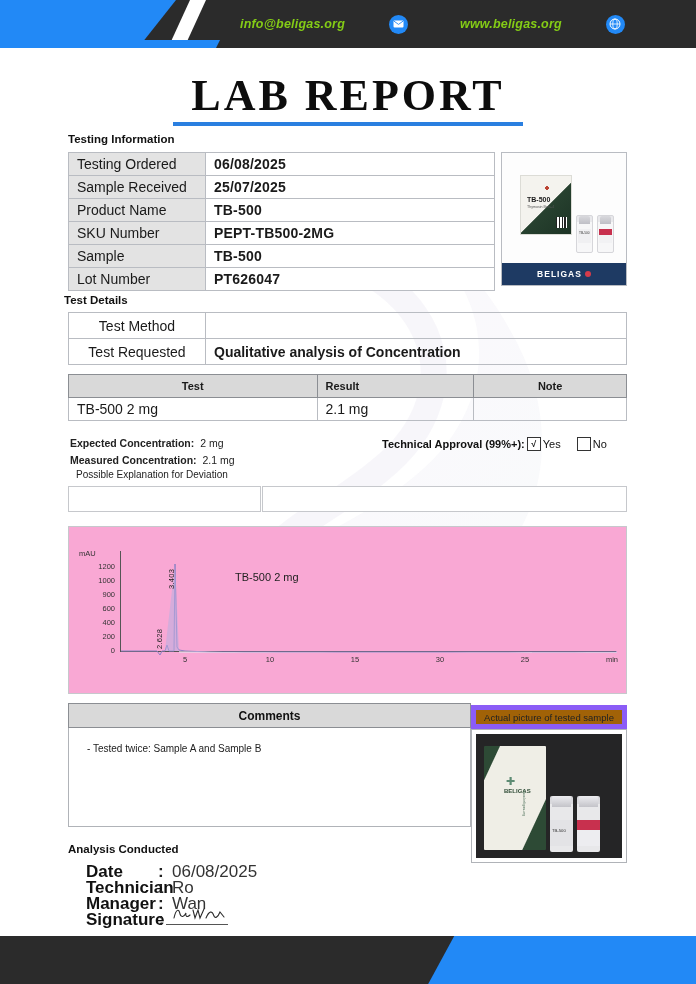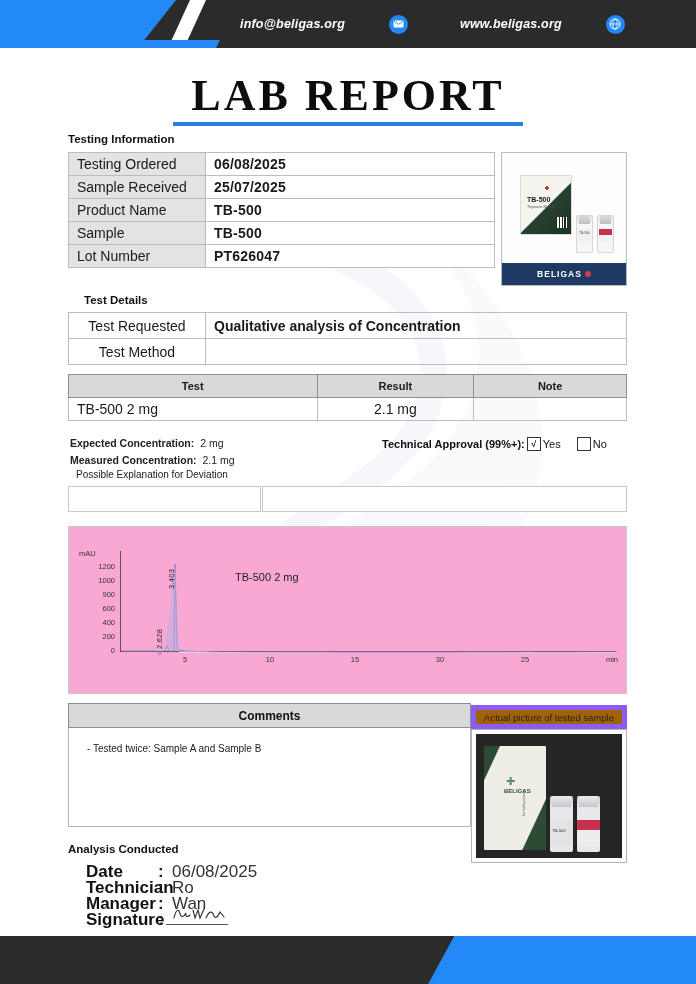--- a/index.html
+++ b/index.html
@@ -35,21 +35,21 @@
     width: 80px; height: 48px;
     background: #ffffff;
     clip-path: polygon(22px 0, 38px 0, 16px 48px, 0 48px);
   }
   .header-items {
     position: absolute; top: 0; left: 240px;
     height: 48px; width: 456px;
     display: flex; align-items: center;
   }
   .hdr-text {
-    color: #ffffff;
+    color: #84cc16;
     font-style: italic;
     font-weight: bold;
     font-size: 12.5px;
     letter-spacing: .2px;
   }
   .hdr-icon {
     width: 19px; height: 19px; border-radius: 50%;
     background: #2289f6;
     display: flex; align-items: center; justify-content: center;
     color: #fff; font-size: 10px; line-height: 1;
@@ -164,21 +164,21 @@
   #results-table { top: 374px; left: 68px; width: 559px; }
   #results-table td { height: 23px; }
   .res-head {
     background: #d9d9d9;
     font-weight: bold;
     text-align: center;
     border: 1px solid #8b8e93 !important;
     font-size: 11px !important;
   }
   .res-c1 { width: 249px; }
-  .res-c2 { width: 157px; text-align: center; }
+  .res-c2 { width: 157px; text-align: left; }
   .res-c3 { width: 153px; }
 
   
   .conc { position: absolute; left: 70px; font-size: 10.5px; color: #222; }
   .conc b { font-weight: bold; }
   #conc-expected { top: 437px; }
   #conc-measured { top: 454px; }
   #conc-deviation { top: 469px; left: 76px; font-size: 10px; }
 
   .approval {
@@ -395,20 +395,24 @@
   </tr>
   <tr>
     <td class="lbl-cell">Sample Received</td>
     <td class="val-cell">25/07/2025</td>
   </tr>
   <tr>
     <td class="lbl-cell">Product Name</td>
     <td class="val-cell">TB-500</td>
   </tr>
   <tr>
+    <td class="lbl-cell">SKU Number</td>
+    <td class="val-cell">PEPT-TB500-2MG</td>
+  </tr>
+  <tr>
     <td class="lbl-cell">Sample</td>
     <td class="val-cell">TB-500</td>
   </tr>
   <tr>
     <td class="lbl-cell">Lot Number</td>
     <td class="val-cell">PT626047</td>
   </tr>
 </tbody>
   </table>
 
@@ -430,31 +434,31 @@
       <span class="cap"></span>
       <span class="lab"></span>
     </div>
   </div>
   <div class="beligas-band">
     <span>BELIGAS</span>
     <span class="beligas-dot"></span>
   </div>
 </div>
 
-<div class="section-head" style="top:294px; left:84px;">Test Details</div>
+<div class="section-head" style="top:294px; left:64px;">Test Details</div>
 
 <table class="tbl" id="testdetails-table">
   <tbody>
       <tr>
+    <td class="lbl-cell">Test Method</td>
+    <td class="td-val"></td>
+  </tr>
+  <tr>
     <td class="lbl-cell">Test Requested</td>
     <td class="td-val">Qualitative analysis of Concentration</td>
-  </tr>
-  <tr>
-    <td class="lbl-cell">Test Method</td>
-    <td class="td-val"></td>
   </tr>
 </tbody>
   </table>
 
 <table class="tbl" id="results-table">
   <tbody>
       <tr>
     <td class="res-head res-c1">Test</td>
     <td class="res-head res-c2">Result</td>
     <td class="res-head res-c3">Note</td>

